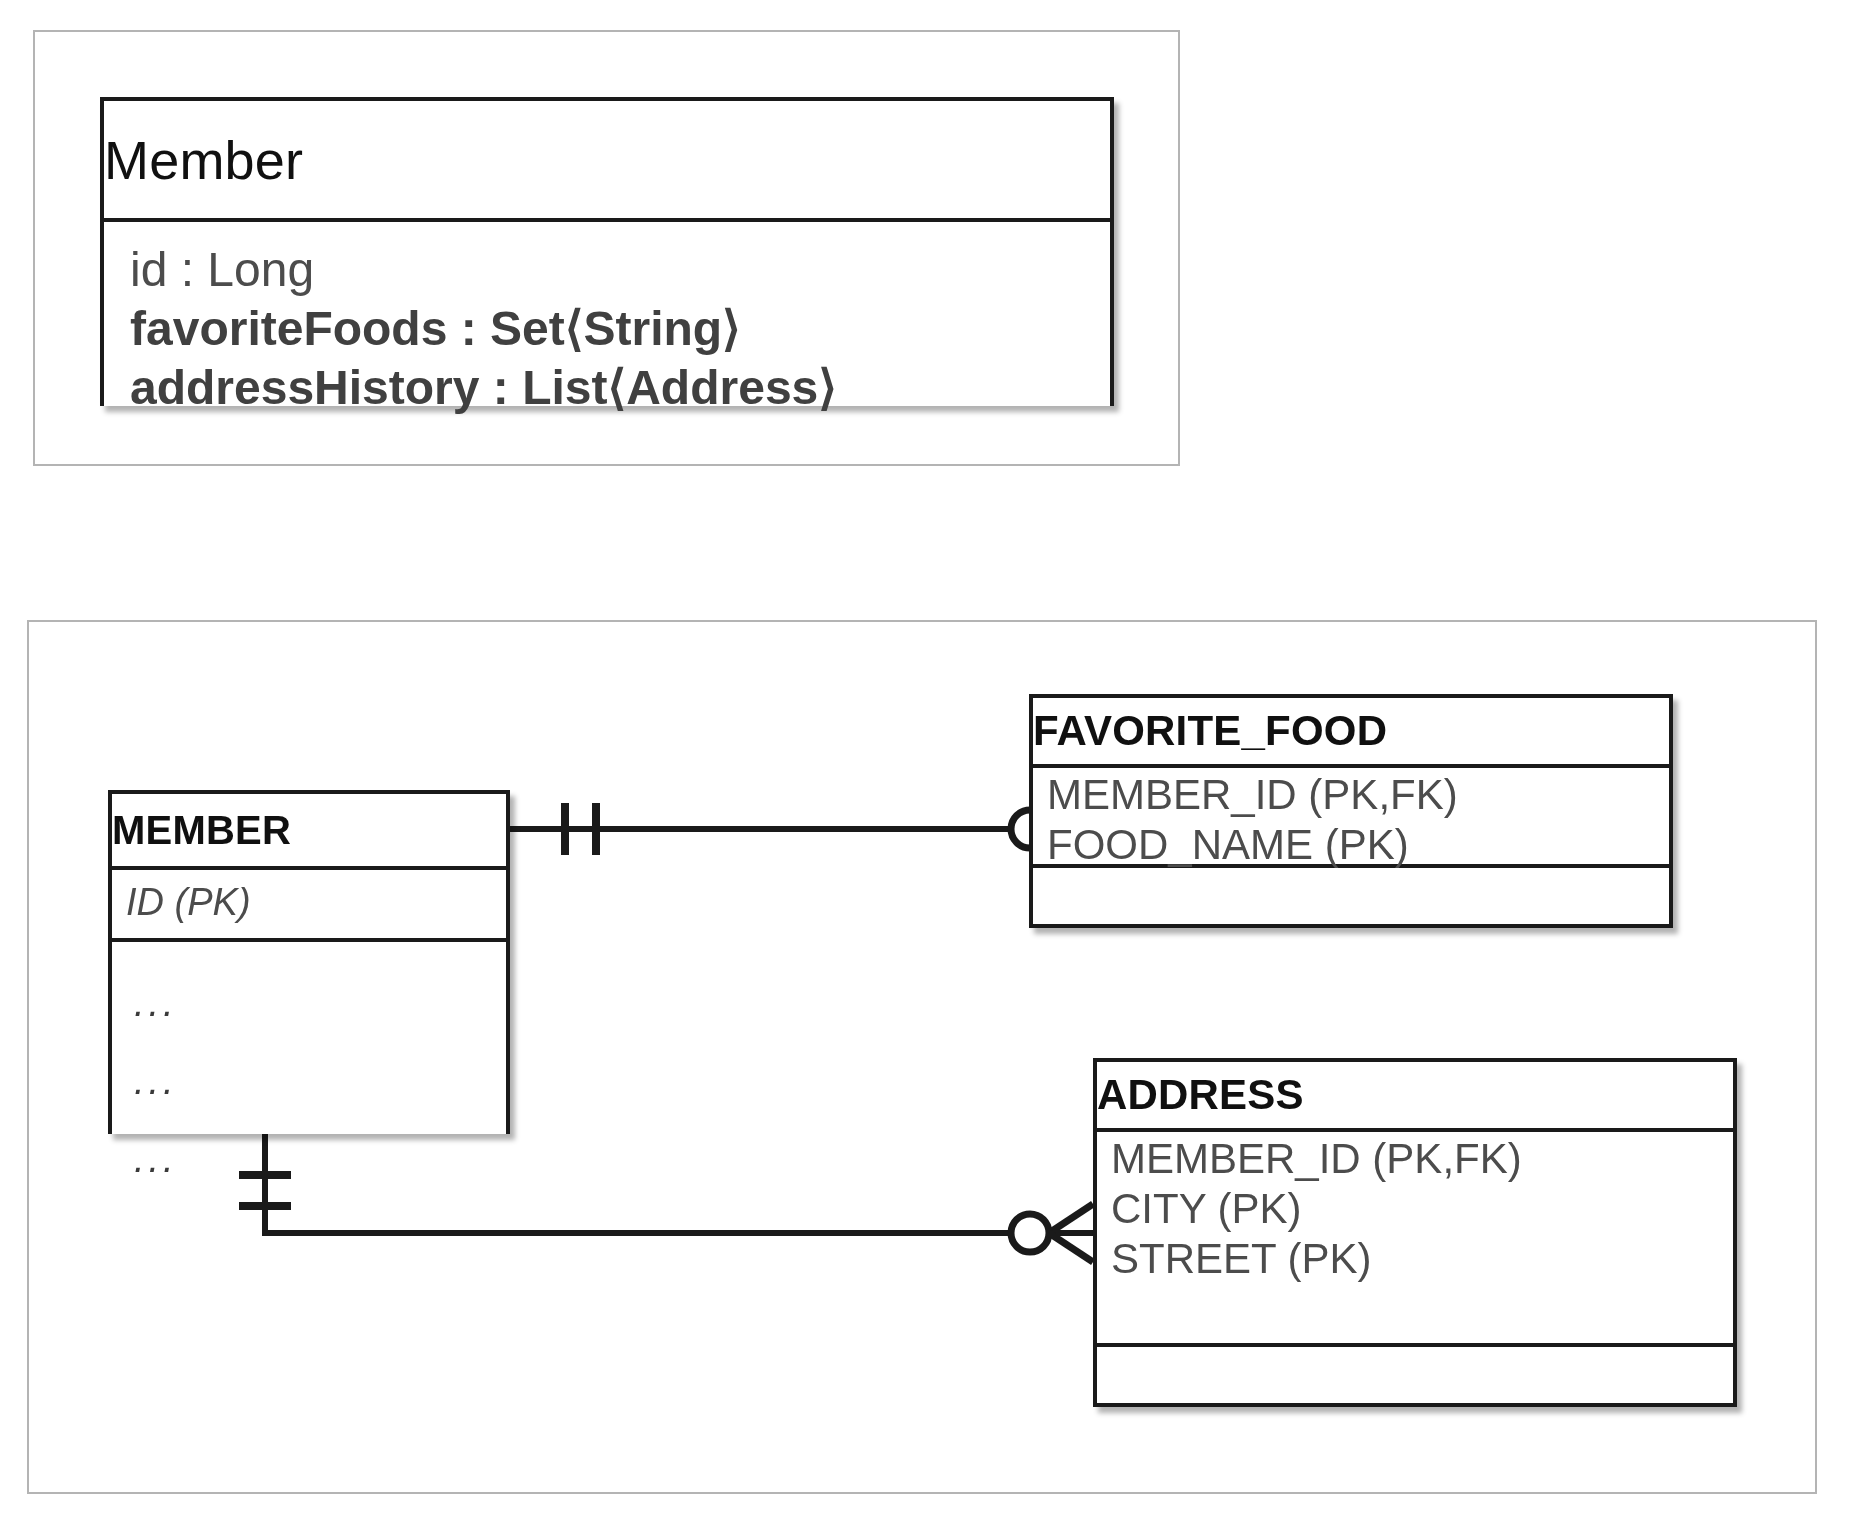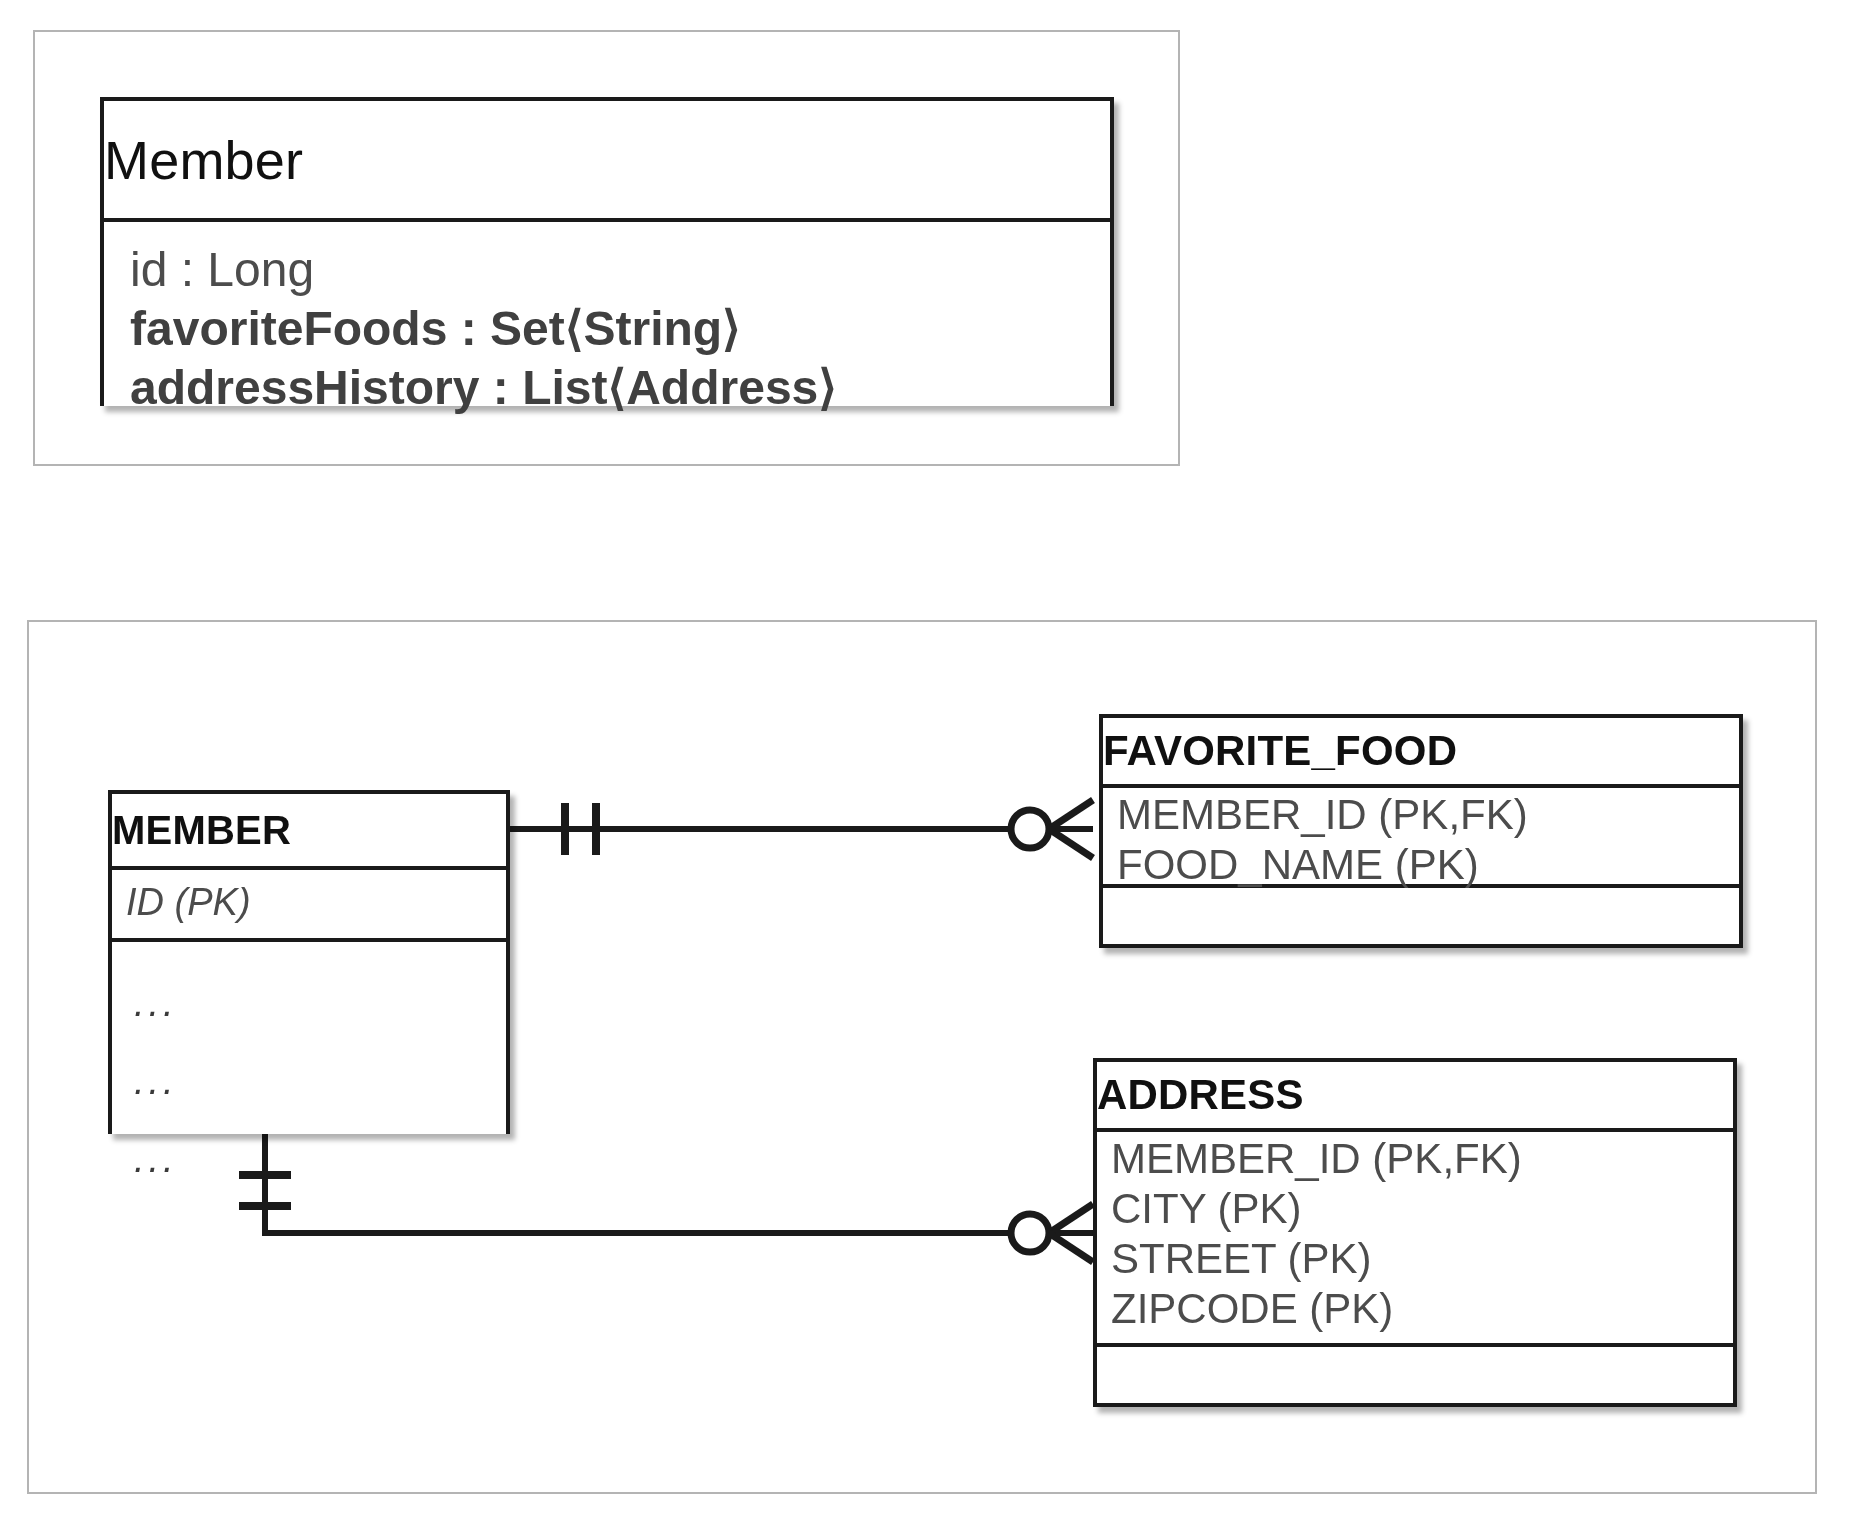--- a/index.html
+++ b/index.html
@@ -75,21 +75,21 @@
   
   #er-member { left: 108px; top: 790px; width: 402px; height: 344px; }
   #er-member .s-title { height: 72px; }
   #er-member .title-text { font-size: 40px; font-weight: bold; }
   #er-member .s-pk   { height: 72px; padding: 8px 0 0 14px; }
   #er-member .s-rest { height: 196px; padding: 22px 0 0 22px; }
   #er-member .attr { font-size: 38px; line-height: 48px; font-style: italic; }
   #er-member .attr.dots { font-size: 38px; line-height: 78px; }
 
   
-  #er-fav { left: 1099px; top: 694px; width: 644px; height: 234px; margin-top: 20px; }
+  #er-fav { left: 1029px; top: 694px; width: 644px; height: 234px; }
   #er-fav .s-title { height: 66px; }
   #er-fav .title-text { font-size: 42px; font-weight: bold; }
   #er-fav .s-cols  { height: 100px; padding: 2px 0 0 14px; }
   #er-fav .s-empty { height: 60px; }
   #er-fav .attr { font-size: 42px; line-height: 50px; }
 
   
   #er-addr { left: 1093px; top: 1058px; width: 644px; height: 349px; }
   #er-addr .s-title { height: 66px; border-radius: 28px; }
   #er-addr .title-text { font-size: 42px; font-weight: bold; }
@@ -178,18 +178,17 @@
   </div>
 
   <div class="box" id="er-addr">
     <div class="sect title-sect s-title">
       <span class="title-text">ADDRESS</span>
     </div>
     <div class="sect attr-sect s-cols">
       <span class="attr">MEMBER_ID (PK,FK)</span>
       <span class="attr">CITY (PK)</span>
       <span class="attr">STREET (PK)</span>
-      <span class="attr">ZIPCODE (PK)</span>
     </div>
     <div class="sect s-empty"></div>
   </div>
 
 </div>
 
 </body></html>

